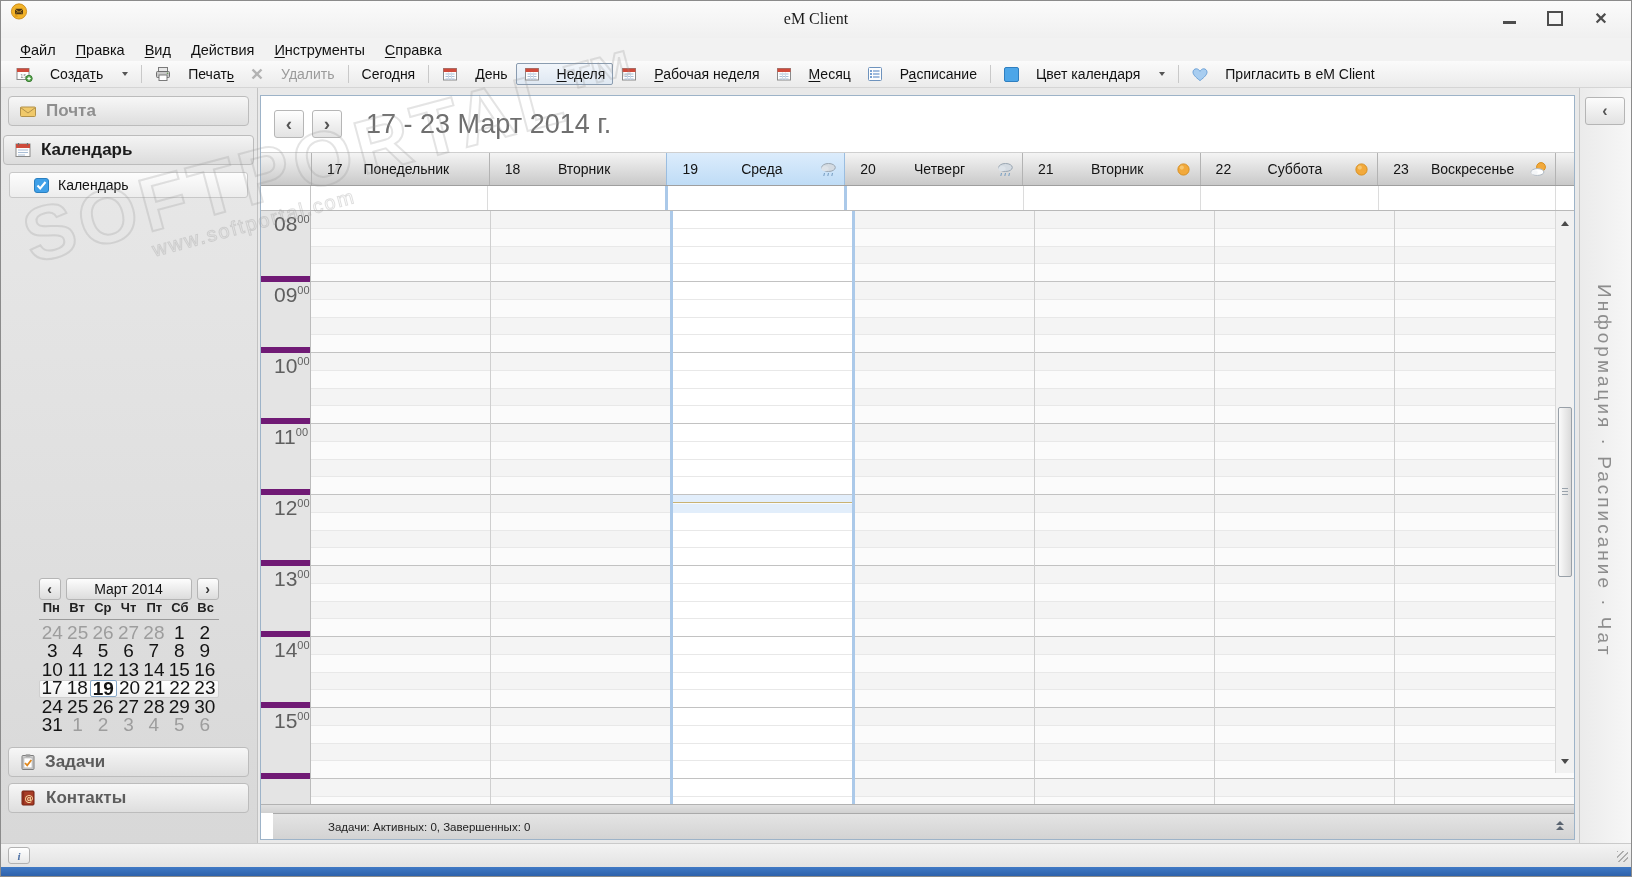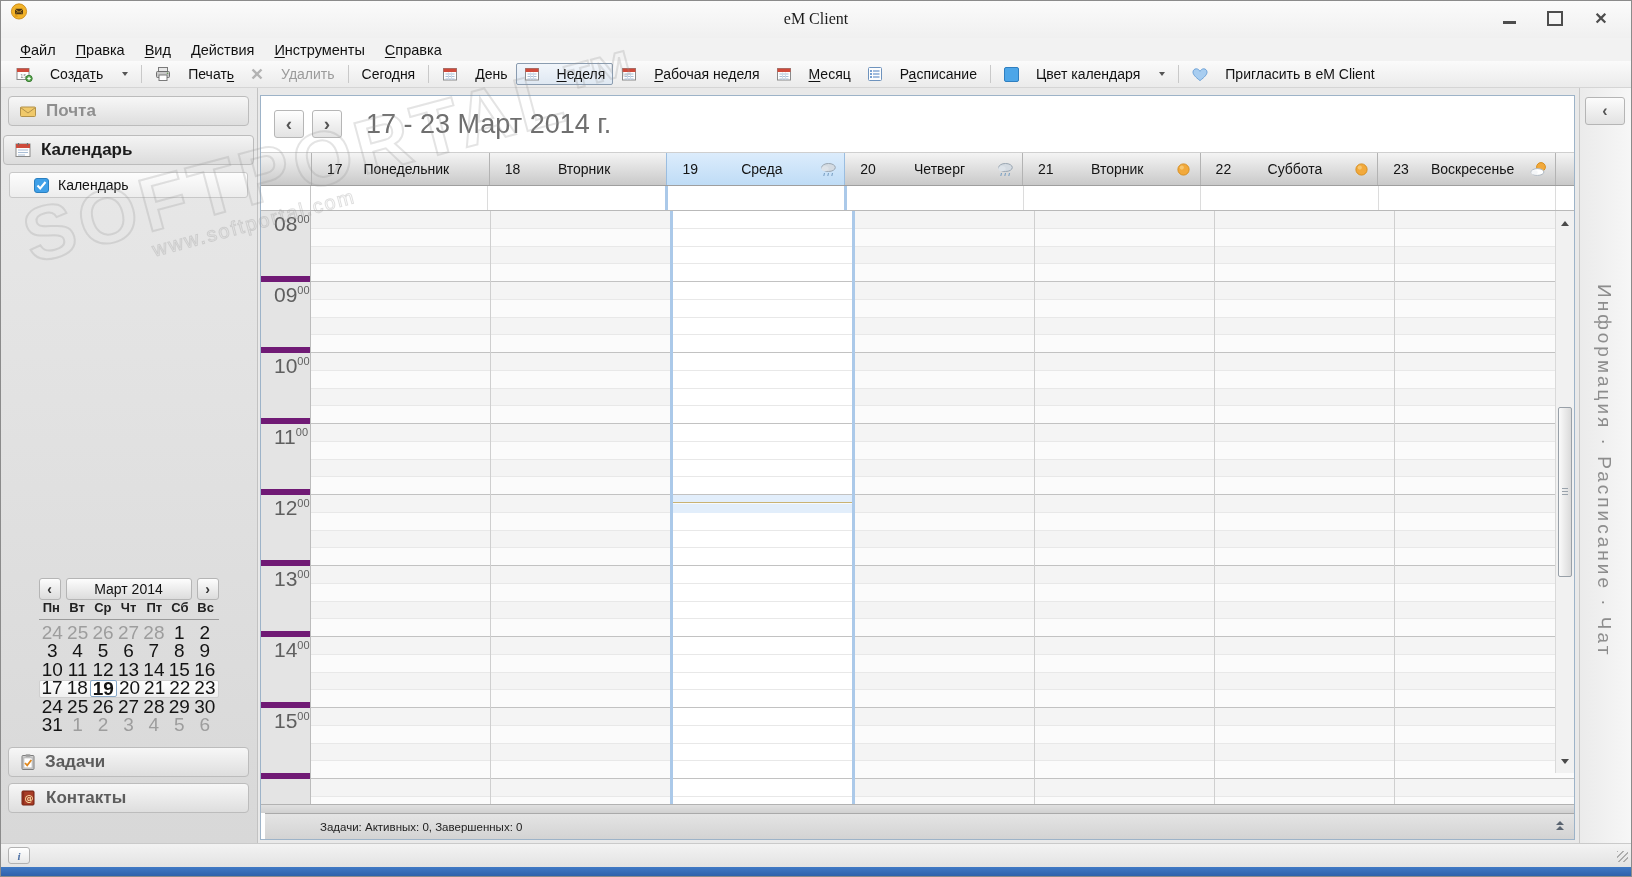--- a/index.html
+++ b/index.html
@@ -99,21 +99,21 @@
   .v-scroll{position:absolute;top:115px;right:0;width:19px;height:562px;background:#f1f1f1;border-left:1px solid #d9d9d9;box-sizing:border-box;}
   .sb-arrow{position:absolute;left:0;right:0;height:14px;display:flex;align-items:center;justify-content:center;}
   .sb-arrow.up{top:5px;}
   .sb-arrow.down{bottom:5px;}
   .tri-up{width:0;height:0;border-left:4px solid transparent;border-right:4px solid transparent;border-bottom:5px solid #4a4a4a;}
   .tri-dn{width:0;height:0;border-left:4px solid transparent;border-right:4px solid transparent;border-top:5px solid #4a4a4a;}
   .sb-thumb{position:absolute;left:2px;right:2px;top:196px;height:170px;border:1px solid #98a0a8;border-radius:2px;background:linear-gradient(90deg,#fafafa,#dadada);box-sizing:border-box;}
   .sb-thumb::after{content:"";position:absolute;left:3px;right:3px;top:50%;height:8px;margin-top:-4px;background:repeating-linear-gradient(#99a2ab 0 1px,transparent 1px 3px);}
 
   .hstrip{position:absolute;left:0;right:0;bottom:26px;height:9px;background:linear-gradient(#e0e0e0,#d0d0d0);border-top:1px solid #b2b2b2;box-sizing:border-box;}
-  .tasks-bar{position:absolute;left:4px;right:0;bottom:0;height:26px;background:linear-gradient(#e4e4e4,#d3d3d3);border-top:1px solid #a9a9a9;display:flex;align-items:center;font-size:11.5px;color:#222;padding-left:55px;box-sizing:border-box;}
+  .tasks-bar{position:absolute;left:12px;right:0;bottom:0;height:26px;background:linear-gradient(#e4e4e4,#d3d3d3);border-top:1px solid #a9a9a9;display:flex;align-items:center;font-size:11.5px;color:#222;padding-left:55px;box-sizing:border-box;}
   .dbl-chevron{position:absolute;right:10px;top:7px;display:flex;flex-direction:column;gap:1px;}
   .dbl-chevron i{display:block;width:0;height:0;border-left:4px solid transparent;border-right:4px solid transparent;border-bottom:4px solid #5a6470;}
 
   
   .right-panel{position:absolute;left:1579px;top:88px;width:53px;height:755px;background:linear-gradient(90deg,#ebebeb,#f7f7f7);border-left:1px solid #c8c8c8;box-sizing:border-box;}
   .rp-collapse{position:absolute;top:9px;left:5px;width:40px;height:28px;border:1px solid #b5b5b5;border-radius:3px;background:linear-gradient(#fcfcfc,#e2e2e2);display:flex;align-items:center;justify-content:center;font-size:16px;font-weight:bold;color:#555;box-sizing:border-box;}
   .rp-text{position:absolute;top:196px;left:13px;writing-mode:vertical-rl;font-size:19px;color:#8d8d8d;letter-spacing:3px;white-space:nowrap;}
 
   
   .statusbar{position:absolute;left:0;right:0;top:843px;height:24px;background:linear-gradient(#f3f3f3,#e3e3e3);border-top:1px solid #cacaca;box-sizing:border-box;}

